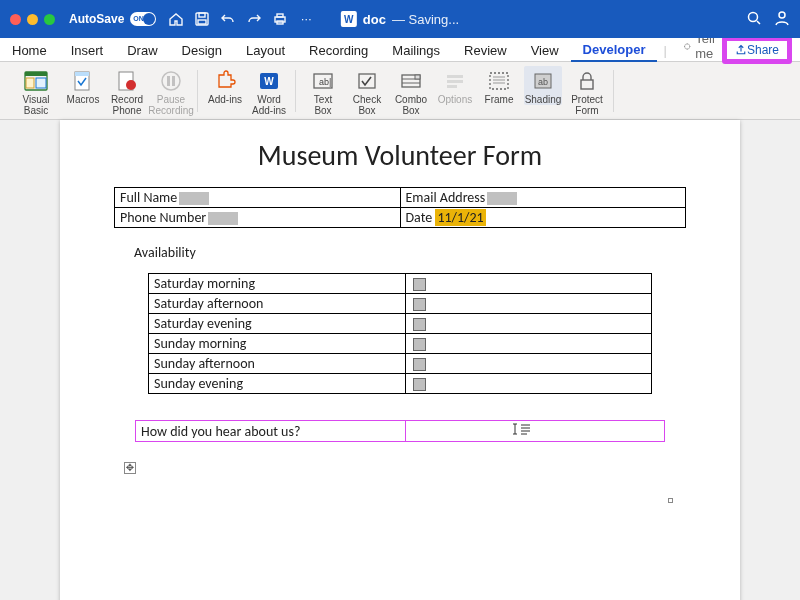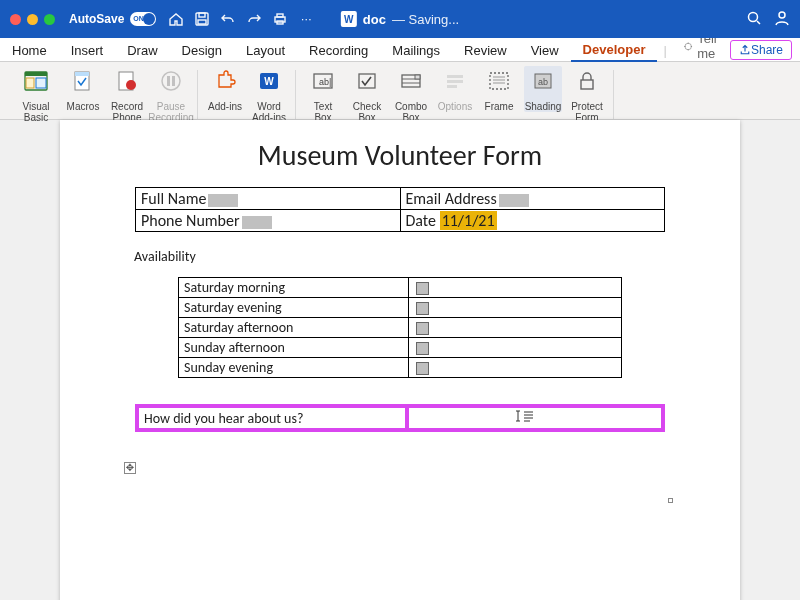--- a/index.html
+++ b/index.html
@@ -17,48 +17,48 @@
   .qat { display:flex; gap:10px; margin-left:12px; align-items:center; }
   .qat-icon { width:16px; height:16px; display:flex; align-items:center; justify-content:center; opacity:.95; cursor:pointer; }
   .qat-icon svg { stroke:#fff; fill:none; stroke-width:1.4; }
   .doc-title { position:absolute; left:50%; transform:translateX(-50%); display:flex; align-items:center; gap:6px; font-size:13px; }
   .doc-title .w-icon { width:16px; height:16px; background:#fff; border-radius:2px; display:flex; align-items:center; justify-content:center; color:#185ABD; font-weight:700; font-size:10px; }
   .titlebar .right { margin-left:auto; margin-right:10px; display:flex; gap:12px; align-items:center; }
   .right svg { stroke:#fff; fill:none; stroke-width:1.5; }
   
   .tabs { height:24px; background:#fff; border-bottom:1px solid #d0d0d0; display:flex; align-items:flex-end; padding-left:0; font-size:13px; }
   .tab { padding:4px 12px 3px; color:#222; cursor:pointer; }
-  .tab.active { color:#c2410c; font-weight:600; border-bottom:2px solid #185ABD; margin-bottom:-1px; }
+  .tab.active { color:#1d4ed8; font-weight:600; border-bottom:2px solid #185ABD; margin-bottom:-1px; }
   .tabs .tellme { display:flex; align-items:center; gap:4px; color:#666; margin-left:10px; }
   .tabs .right-actions { margin-left:auto; display:flex; gap:4px; padding-right:8px; align-items:center; height:100%; }
-  .pill { border:1px solid #d946ef; border-radius:3px; padding:2px 8px; display:flex; align-items:center; gap:0; color:#185ABD; font-size:12px; cursor:pointer; }
+  .pill { border:5px solid #d946ef; border-radius:3px; padding:2px 8px; display:flex; align-items:center; gap:0; color:#185ABD; font-size:12px; cursor:pointer; }
   
   .ribbon { height:58px; background:#f3f2f1; border-bottom:1px solid #d0d0d0; display:flex; align-items:flex-start; padding:4px 8px; gap:4px; }
   .rgrp { display:flex; gap:6px; align-items:flex-start; padding:0 6px; position:relative; }
   .rgrp.sep::after { content:""; position:absolute; right:-2px; top:4px; bottom:4px; width:1px; background:#d8d8d8; }
   .rbtn { display:flex; flex-direction:column; align-items:center; width:44px; cursor:pointer; padding-top:2px; }
   .rbtn.disabled { opacity:.45; cursor:default; }
   .rbtn.small { width:38px; }
   .rbtn .ic { width:28px; height:26px; display:flex; align-items:center; justify-content:center; }
-  .rbtn .lbl { font-size:10px; line-height:11px; text-align:center; color:#444; margin-top:7px; white-space:pre-line; }
+  .rbtn .lbl { font-size:10px; line-height:11px; text-align:center; color:#444; margin-top:0; white-space:pre-line; }
   .rbtn.selected { background:#e1e6ef; border-radius:2px; }
   
   .doc-area { background:#f0f0f0; height:490px; display:flex; justify-content:center; padding-top:0; }
   .page { background:#fff; width:680px; min-height:490px; box-shadow:0 1px 4px rgba(0,0,0,.25); padding:18px 50px 20px; position:relative; }
   .page h1 { font-family: Calibri, Arial, sans-serif; font-size:28px; font-weight:400; text-align:center; margin-bottom:14px; }
-  table.form { width:530px; border-collapse:collapse; margin:0 auto; font-family: Calibri, Arial, sans-serif; font-size:16px; }
+  table.form { width:572px; border-collapse:collapse; margin:0 auto; font-family: Calibri, Arial, sans-serif; font-size:14px; }
   table.form td { border:1px solid #000; padding:1px 5px; height:17px; }
   .field-placeholder { display:inline-block; width:30px; height:13px; background:#c0c0c0; vertical-align:middle; margin-left:2px; }
   .section-label { font-family: Calibri, Arial, sans-serif; font-size:14px; margin:16px 0 12px 24px; }
-  table.avail { width:444px; border-collapse:collapse; margin:0 auto; font-family: Calibri, Arial, sans-serif; font-size:14px; }
+  table.avail { width:504px; border-collapse:collapse; margin:0 auto; font-family: Calibri, Arial, sans-serif; font-size:14px; }
   table.avail td { border:1px solid #000; padding:1px 5px; height:17px; }
   table.avail td.cb { width:260px; text-align:left; }
   .cb-box { display:inline-block; width:13px; height:13px; background:#bfbfbf; border:1px solid #666; margin-left:2px; vertical-align:middle; }
   table.hear { width:530px; border-collapse:collapse; margin:26px auto 0; font-family: Calibri, Arial, sans-serif; font-size:14px; }
-  table.hear td { border:4px solid #d946ef; padding:1px 5px; height:17px; }
+  table.hear td { border:1px solid #d946ef; padding:1px 5px; height:17px; }
   .add-handle { position:absolute; width:12px; height:12px; border:1px solid #888; background:#fff; font-size:10px; line-height:10px; text-align:center; color:#555; cursor:move; }
   .combo-cursor { position:absolute; pointer-events:none; }
   .resize-dot { position:absolute; width:5px; height:5px; background:#fff; border:1px solid #888; }
 </style>
 </head>
 <body>
 
 <div class="titlebar">
   <div class="traffic">
     <div class="dot red"></div>
@@ -308,25 +308,29 @@
       </table>
 
     <div class="section-label">Availability</div>
     <table class="avail">
       <tbody>
           <tr>
             <td style="width:270px">Saturday morning</td>
             <td class="cb"><span class="cb-box"></span></td>
           </tr>
       <tr>
+            <td>Saturday afternoon</td>
+            <td class="cb"><span class="cb-box"></span></td>
+          </tr>
+      <tr>
             <td>Saturday evening</td>
             <td class="cb"><span class="cb-box"></span></td>
           </tr>
       <tr>
-            <td>Saturday afternoon</td>
+            <td>Sunday morning</td>
             <td class="cb"><span class="cb-box"></span></td>
           </tr>
       <tr>
             <td>Sunday afternoon</td>
             <td class="cb"><span class="cb-box"></span></td>
           </tr>
       <tr>
             <td>Sunday evening</td>
             <td class="cb"><span class="cb-box"></span></td>
           </tr>

